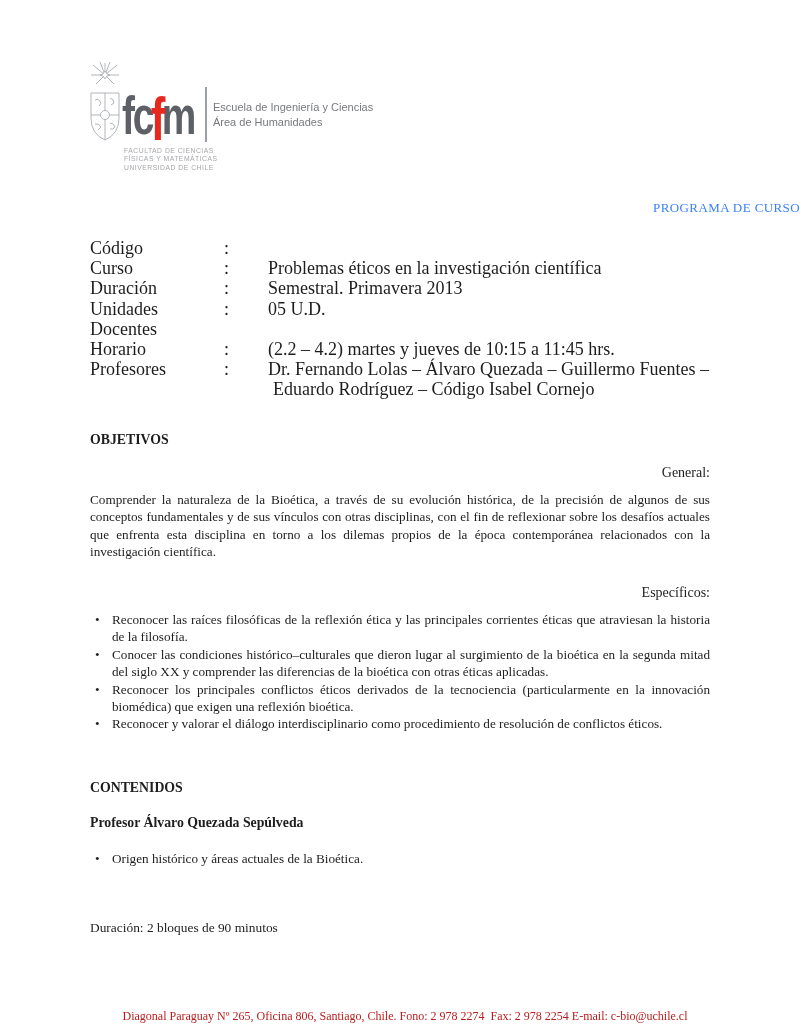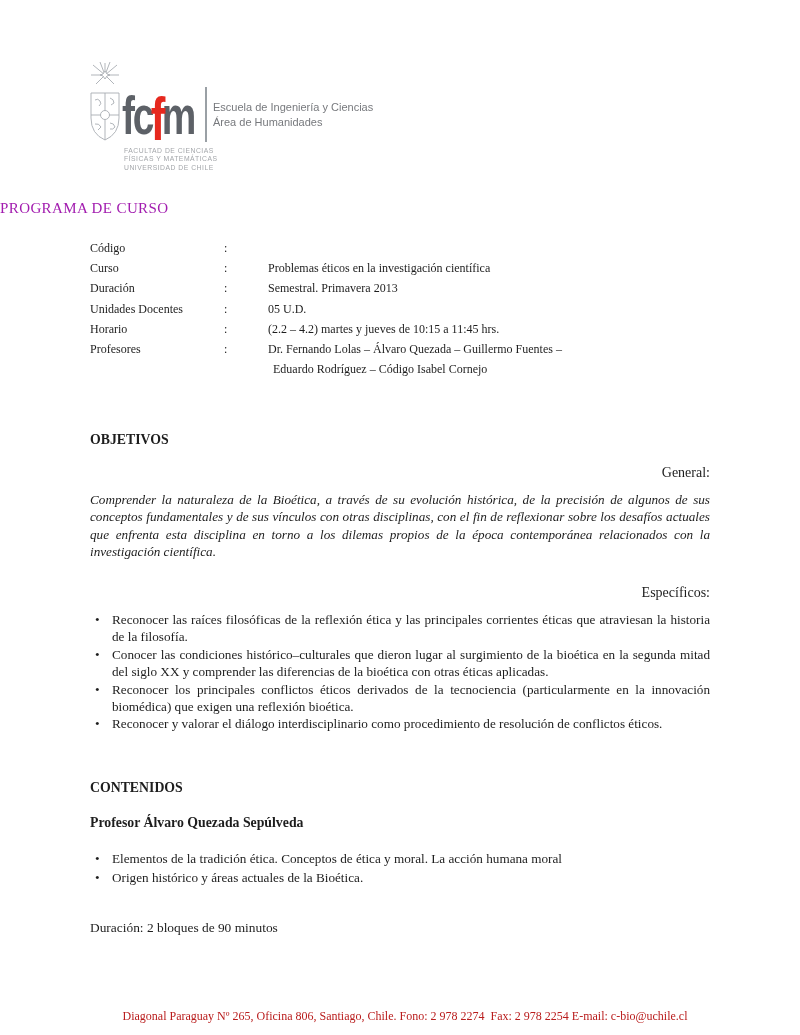--- a/index.html
+++ b/index.html
@@ -33,34 +33,34 @@
   .faculty-caption {
     position:absolute; left:124px; top:147px;
     font-family:"Liberation Sans","DejaVu Sans",sans-serif;
     font-size:6.8px; line-height:8.4px; letter-spacing:0.5px;
     color:#a3a6aa; white-space:nowrap;
   }
 
   
   .doc-title {
     position:absolute; left:0; top:200px; width:800px;
-    text-align:left; font-size:15px; letter-spacing:0.4px;
-    color:#a21caf;
+    text-align:right; font-size:13px; letter-spacing:0.4px;
+    color:#3b82f6;
   }
 
   
-  .info-table { position:absolute; left:90px; top:238px; width:620px; font-size:12px; }
+  .info-table { position:absolute; left:90px; top:238px; width:620px; font-size:18px; }
   .info-row { display:grid; grid-template-columns:134px 44px 1fr; line-height:20.2px; }
   .info-value2 { padding-left:5px; line-height:20.2px; }
 
   
   .abs { position:absolute; left:90px; width:620px; }
   .heading { font-weight:bold; font-size:13.8px; line-height:17.4px; }
   .label-line { font-size:14px; line-height:17.4px;text-align:right; }
-  .para { font-size:13.2px; line-height:17.4px; text-align:justify;font-style:italic; }
+  .para { font-size:13.2px; line-height:17.4px; text-align:justify; }
 
   ul.bullets { margin:0; padding:0; list-style:none; }
   ul.bullets li {
     position:relative; padding-left:22px;
     font-size:13.2px; text-align:justify;
   }
   ul.bullets.obj li { line-height:17.4px; }
   ul.bullets.cont li { line-height:19px; text-align:left; }
   ul.bullets li::before {
     content:"\2022";
@@ -176,21 +176,20 @@
     <li>Reconocer las raíces filosóficas de la reflexión ética y las principales corrientes éticas que atraviesan la historia de la filosofía.</li>
     <li>Conocer las condiciones histórico–culturales que dieron lugar al surgimiento de la bioética en la segunda mitad del siglo XX y comprender las diferencias de la bioética con otras éticas aplicadas.</li>
     <li>Reconocer los principales conflictos éticos derivados de la tecnociencia (particularmente en la innovación biomédica) que exigen una reflexión bioética.</li>
     <li>Reconocer y valorar el diálogo interdisciplinario como procedimiento de resolución de conflictos éticos.</li>
   </ul>
 
   <div class="abs heading" style="top:779px;">CONTENIDOS</div>
   <div class="abs prof-heading" style="top:814px;">Profesor Álvaro Quezada Sepúlveda</div>
 
   <ul class="bullets cont abs" style="top:849px;">
-    <li>Elementos de la tradición ética. Conceptos de ética y moral. La acción humana moral</li>
     <li>Origen histórico y áreas actuales de la Bioética.</li>
   </ul>
 
   <div class="abs duration" style="top:919px;">Duración: 2 bloques de 90 minutos</div>
 
   <div class="footer">Diagonal Paraguay Nº 265, Oficina 806, Santiago, Chile. Fono: 2 978 2274  Fax: 2 978 2254 E-mail: c-bio@uchile.cl</div>
 
 </div>
 
 </body></html>

